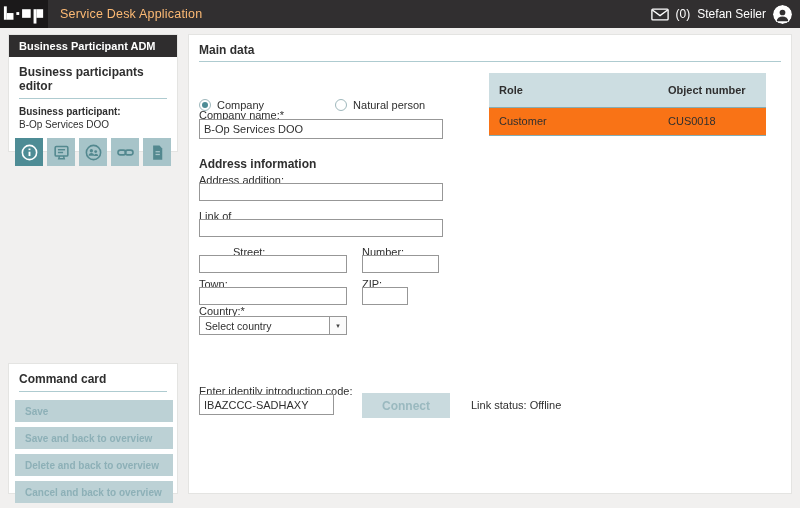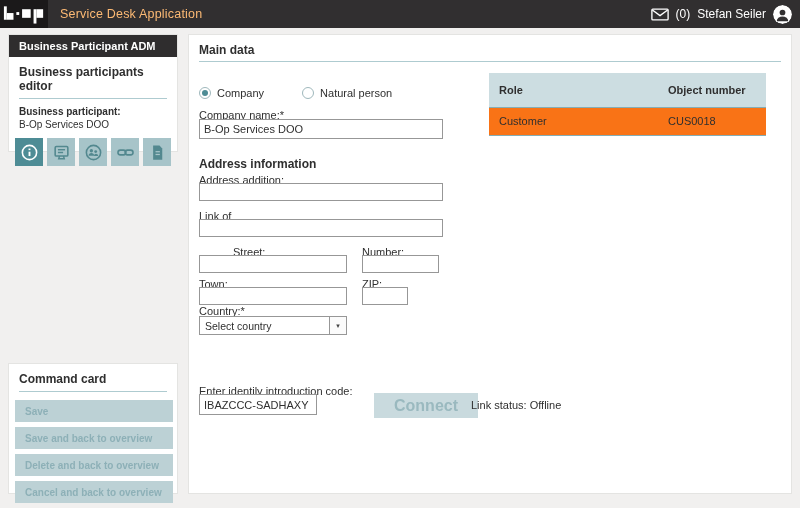--- a/index.html
+++ b/index.html
@@ -65,21 +65,21 @@
   .main-rule { position: absolute; left: 10px; right: 10px; top: 26px; }
 
   .lbl { position: absolute; font-size: 11px; color: #2f2f2f; }
   .lbl-bold { position: absolute; font-size: 12px; font-weight: bold; color: #2f2f2f; }
   .tbox {
     position: absolute; height: 18px; border: 1px solid #979797; background: #fff;
     font-family: inherit; font-size: 11px; padding: 0 4px; color: #2f2f2f;
   }
 
   
-  .radio-row { position: absolute; left: 10px; top: 52px; display: flex; align-items: center; }
+  .radio-row { position: absolute; left: 10px; top: 64px; display: flex; align-items: center; gap: 33px; }
   .radio { display: inline-flex; align-items: center; cursor: pointer; }
   .radio-circle {
     width: 12px; height: 12px; border-radius: 50%; border: 1px solid #9fb8bc;
     background: #fff; display: inline-flex; align-items: center; justify-content: center;
   }
   .radio-dot { width: 6px; height: 6px; border-radius: 50%; background: #4e8c95; }
   .radio-label { font-size: 11px; margin-left: 6px; }
 
   
   .select {
@@ -87,23 +87,23 @@
     border: 1px solid #979797; background: #fff; display: flex; align-items: center; cursor: pointer;
   }
   .select-value { font-size: 10.5px; padding-left: 5px; flex: 1; color: #2f2f2f; }
   .select-arrow {
     width: 17px; height: 100%; border-left: 1px solid #979797; background: #fbfbfb;
     display: flex; align-items: center; justify-content: center; font-size: 7px; color: #444;
   }
 
   
   .connect-btn {
-    position: absolute; left: 185px; top: 358px; width: 104px; height: 25px;
+    position: absolute; left: 173px; top: 358px; width: 88px; height: 25px;
     background: #c9dade; border: 0; color: #9ab9bf; font-family: inherit;
-    font-size: 16px; font-weight: bold; cursor: pointer;
+    font-size: 12px; font-weight: bold; cursor: pointer;
   }
   .link-status { position: absolute; left: 282px; top: 364px; font-size: 11px; }
 
   
   .roles-table {
     position: absolute; left: 300px; top: 38px; width: 277px;
     border-collapse: collapse; font-size: 11px;
   }
   .roles-table th {
     background: #ccdde1; font-weight: bold; text-align: left; height: 34px;
@@ -256,21 +256,21 @@
     <div class="lbl" style="left:173px; top:243px;">ZIP:</div>
     <input class="tbox" style="left: 173px; top: 252px; width: 46px;">
 
     <div class="lbl" style="left:10px; top:270px;">Country:*</div>
     <div class="select">
       <span class="select-value">Select country</span>
       <span class="select-arrow">▾</span>
     </div>
 
     <div class="lbl" style="left:10px; top:350px;">Enter identily introduction code:</div>
-    <input class="tbox" style="left: 10px; top: 359px; width: 118px; height: 21px;" value="IBAZCCC-SADHAXY">
+    <input class="tbox" style="left: 10px; top: 359px; width: 135px; height: 21px;" value="IBAZCCC-SADHAXY">
     <button class="connect-btn">Connect</button>
     <div class="link-status">Link status: Offline</div>
 
     <table class="roles-table">
       <thead>
         <tr>
           <th style="width:169px;">Role</th>
           <th>Object number</th>
         </tr>
       </thead>

